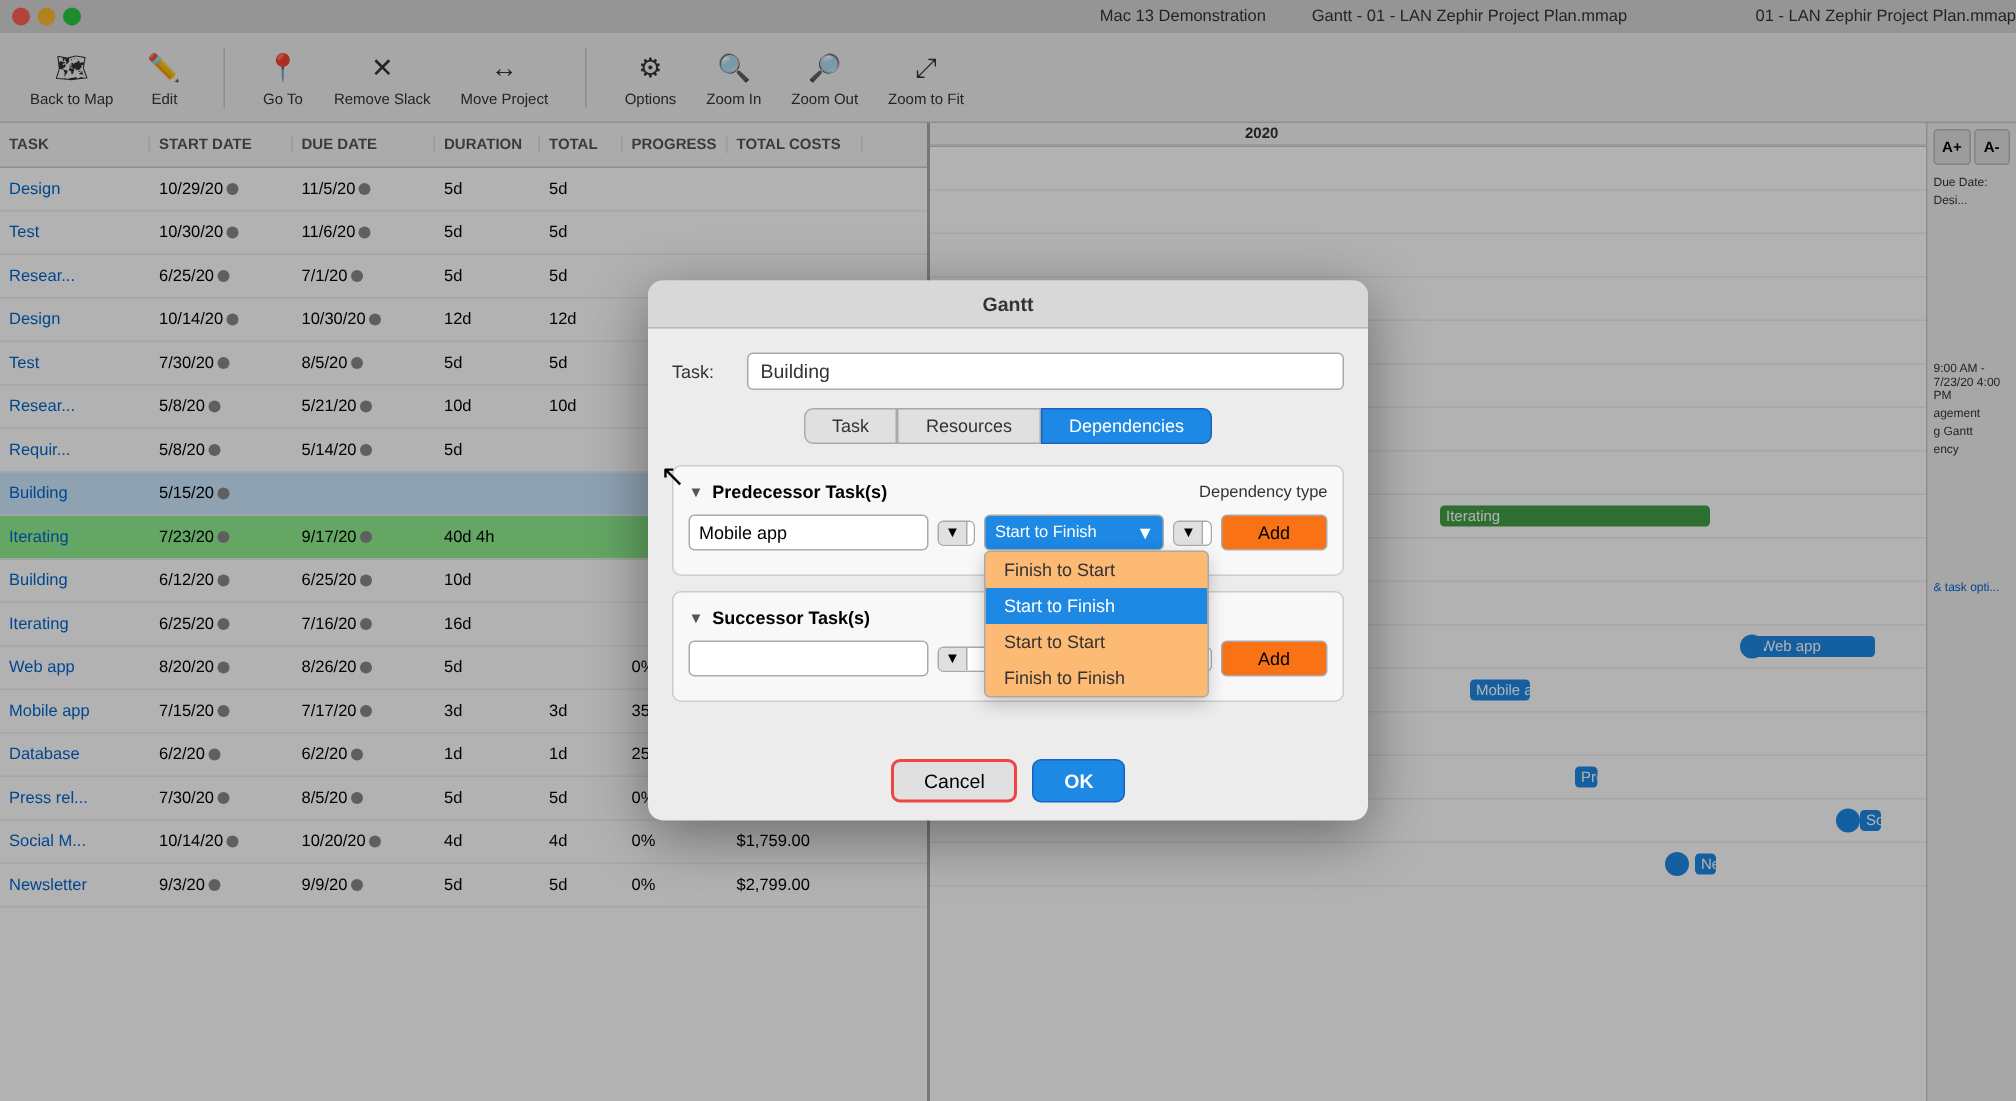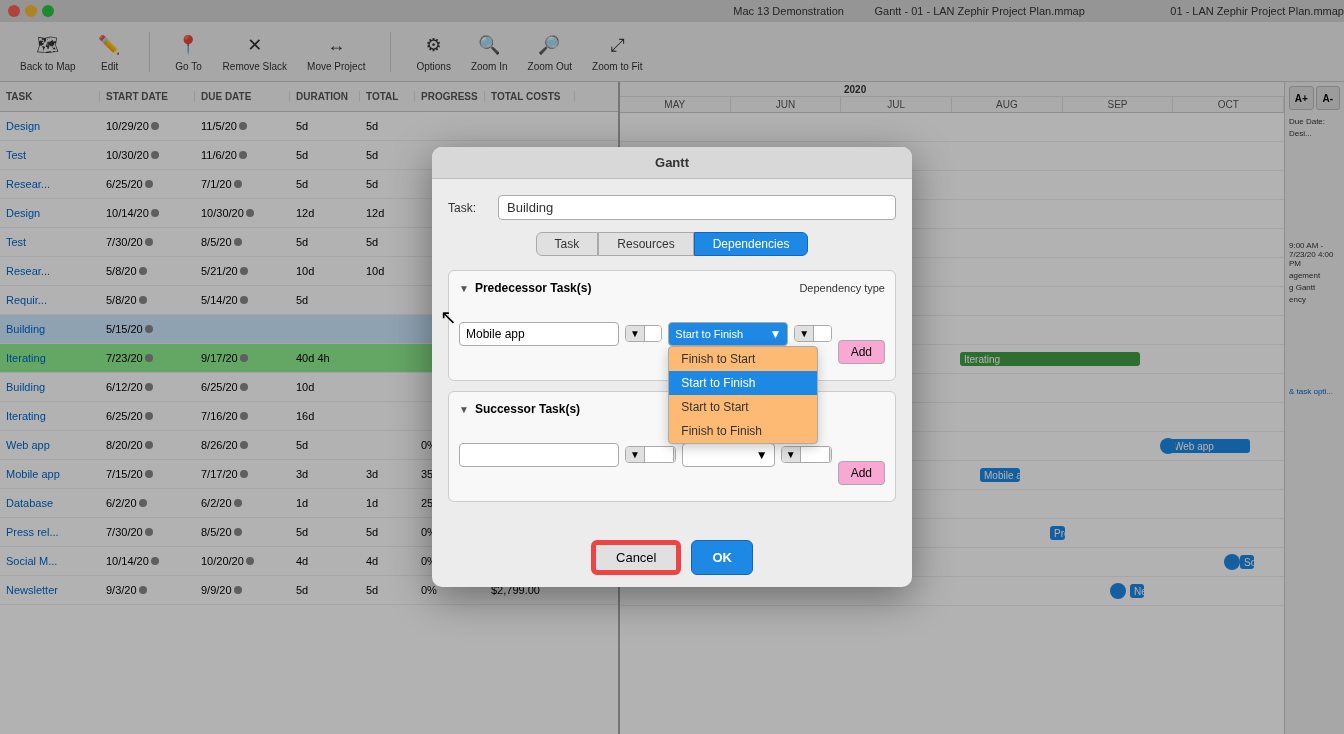--- a/index.html
+++ b/index.html
@@ -148,21 +148,21 @@
       border-bottom: 1px solid #ccc;
     }
     .gantt-year-row {
       height: 15px;
       display: flex;
       align-items: center;
       border-bottom: 1px solid #ddd;
       font-size: 10px;
       font-weight: bold;
       color: #333;
-      padding-left: 24px;
+      padding-left: 10px;
     }
     .gantt-month-row {
       height: 15px;
       display: flex;
       align-items: center;
     }
     .gantt-month {
       flex: 1;
       text-align: center;
       font-size: 10px;
@@ -314,28 +314,27 @@
       background: #fff;
       border: 1px solid #aaa;
       border-radius: 4px;
       padding: 3px 6px;
       font-size: 12px;
       height: 24px;
     }
     .modal-input-wide { width: 160px; }
     .modal-input-medium { width: 120px; }
     .modal-add-btn {
-      background: #f9a8d4;
+      background: #f97316;
       border: 1px solid #aaa;
       border-radius: 4px;
-      padding: 3px 12px;
+      padding: 3px 24px;
       font-size: 12px;
       cursor: pointer;
       height: 24px;
-      margin-top: 37px;
     }
     .modal-stepper {
       display: flex;
       background: #fff;
       border: 1px solid #aaa;
       border-radius: 4px;
       overflow: hidden;
     }
     .modal-stepper-val {
       padding: 2px 8px;
@@ -385,21 +384,21 @@
     
     .modal-footer {
       display: flex;
       justify-content: center;
       gap: 10px;
       padding: 12px 16px;
     }
     .btn-cancel {
       padding: 5px 20px;
       background: #e0e0e0;
-      border: 5px solid #ef4444;
+      border: 2px solid #ef4444;
       border-radius: 6px;
       font-size: 13px;
       cursor: pointer;
     }
     .btn-ok {
       padding: 5px 20px;
       background: #1e88e5;
       border: 1px solid #1565c0;
       border-radius: 6px;
       font-size: 13px;
@@ -700,28 +699,20 @@
     <div class="col col-costs">$2,799.00</div>
   </div>
       </div>
   </div>
 
   <div class="gantt-panel">
     <div class="gantt-header">
       <div class="gantt-year-row">
         <span style="margin-left:200px">2020</span>
       </div>
-      <div class="gantt-month-row" id="gantt-months">
-          <div class="gantt-month">MAY</div>
-          <div class="gantt-month">JUN</div>
-          <div class="gantt-month">JUL</div>
-          <div class="gantt-month">AUG</div>
-          <div class="gantt-month">SEP</div>
-          <div class="gantt-month">OCT</div>
-        </div>
     </div>
     <div class="gantt-body" id="gantt-body">
         <div class="gantt-row" style="height: 29px;"></div>
         <div class="gantt-row" style="height: 29px;"></div>
         <div class="gantt-row" style="height: 29px;"></div>
         <div class="gantt-row" style="height: 29px;"></div>
         <div class="gantt-row" style="height: 29px;"></div>
         <div class="gantt-row" style="height: 29px;"></div>
         <div class="gantt-row" style="height: 29px;"></div>
         <div class="gantt-row" style="height: 29px;"></div>

